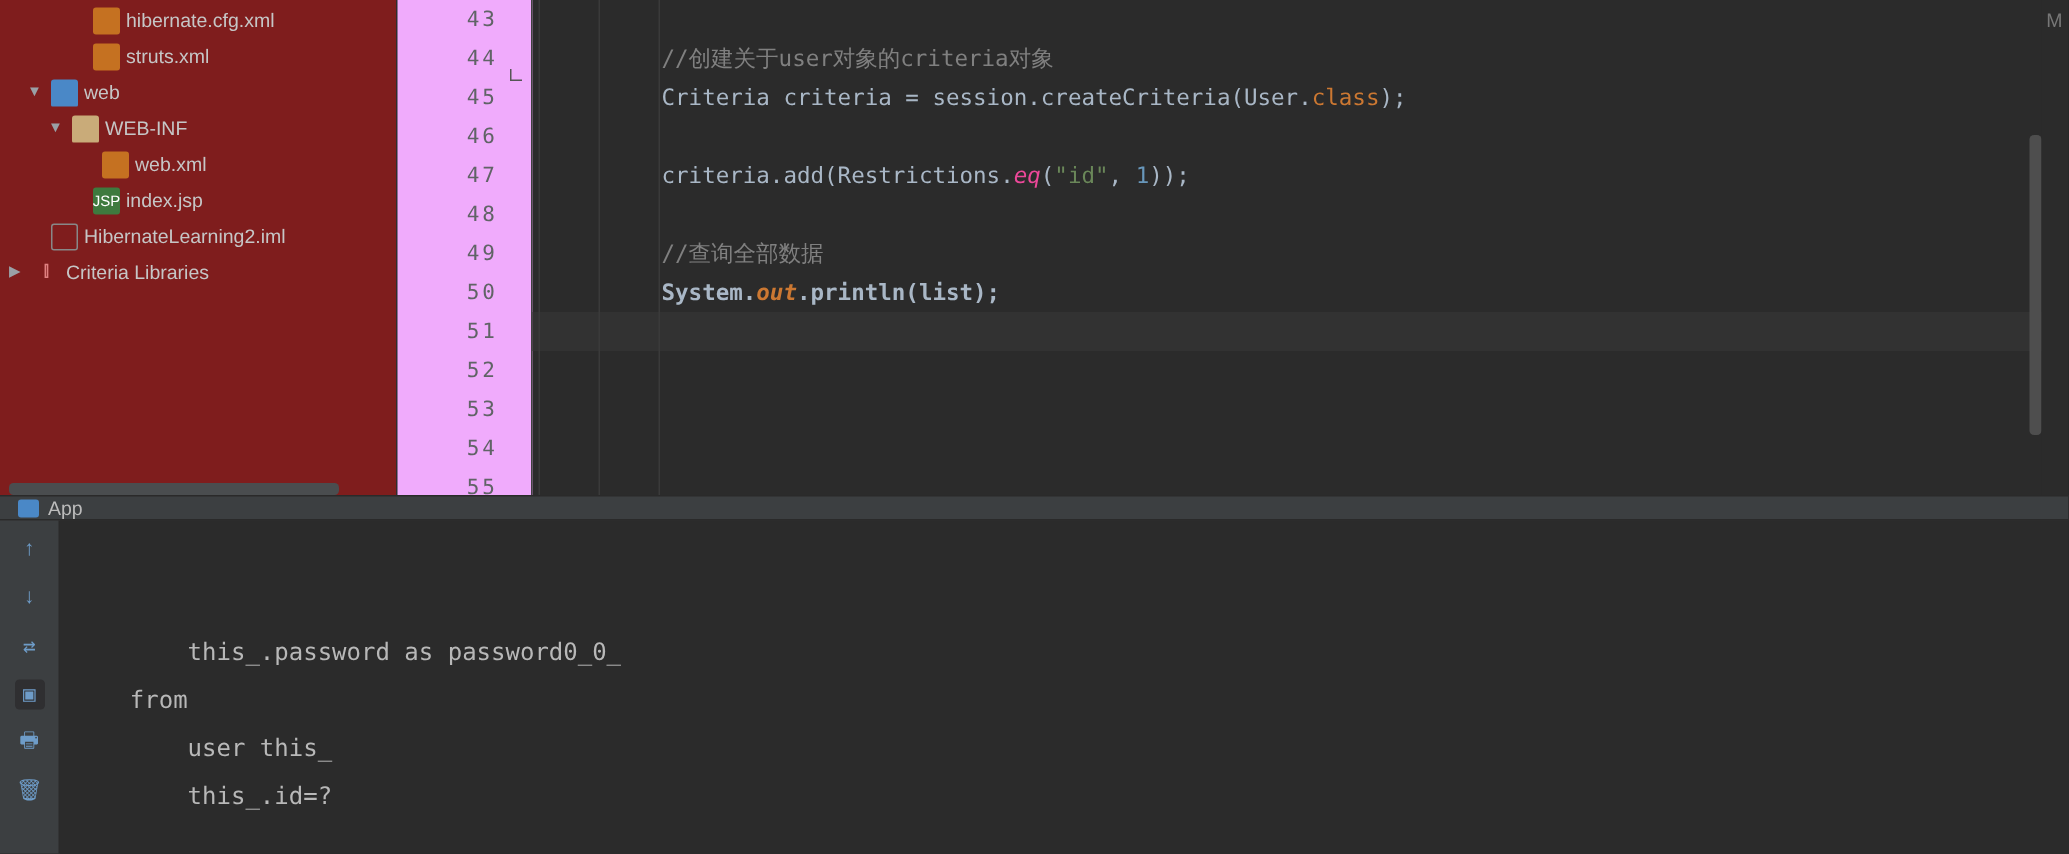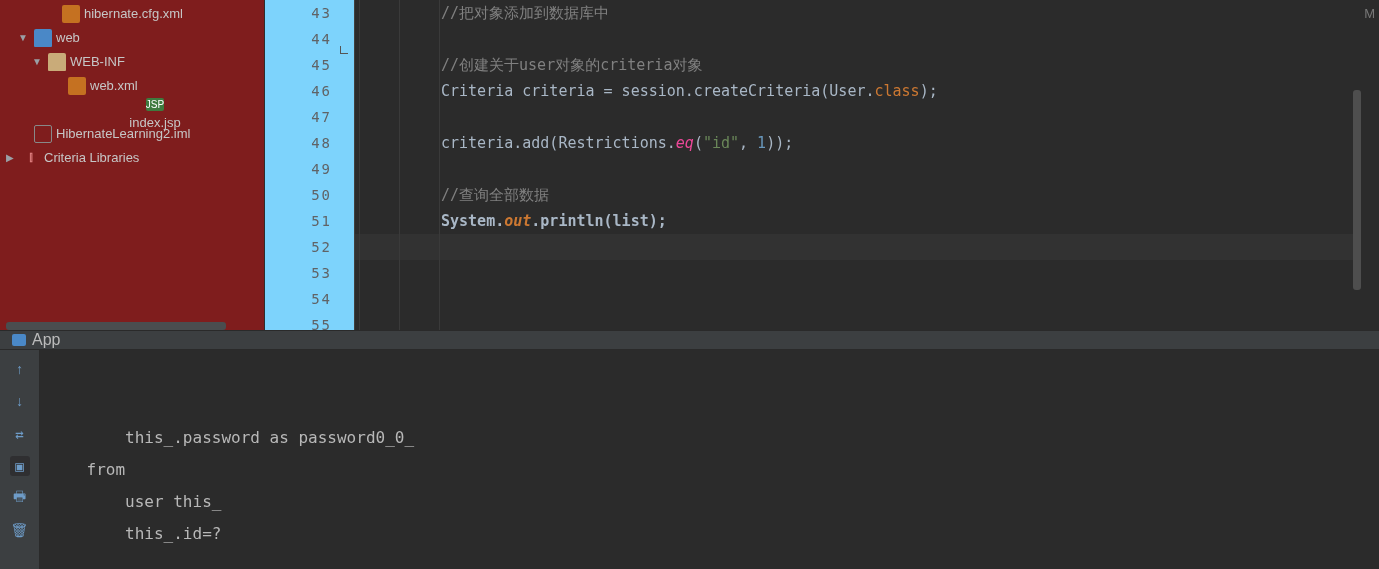--- a/index.html
+++ b/index.html
@@ -42,21 +42,21 @@
   .i-lib { color:#e08080; font-weight:bold; font-size:12px;}
   
   .editor {
     flex:1;
     display:flex;
     background:#2b2b2b;
     position:relative;
   }
   .gutter {
     width:90px;
-    background:#7dd3fc;
+    background:#f0abfc;
     color:#606366;
     text-align:right;
     font-size:14px;
     font-family:"Consolas",monospace;
     padding-right:22px;
     border-right:1px solid #404040;
     position:relative;
   }
   .gutter .ln { height:26px; line-height:26px; letter-spacing:2px;}
   .fold-col { position:absolute; top:0; right:0; width:20px; height:100%; }
@@ -82,21 +82,21 @@
   
   .runbar {
     height:22px;
     background:#3c3f41;
     border-top:1px solid #2a2a2a;
     border-bottom:1px solid #2a2a2a;
     display:flex;
     align-items:center;
     padding-left:6px;
     font-family:"Segoe UI",Arial,sans-serif;
-    font-size:16px;
+    font-size:13px;
     color:#bbbbbb;
   }
   .runbar .ric { width:14px;height:12px;background:#4a88c7;border-radius:2px;margin-right:6px;}
   .console-wrap { flex:1; display:flex; background:#2b2b2b; }
   .console-tools {
     width:40px;
     background:#3c3f41;
     border-right:1px solid #2a2a2a;
     display:flex;
     flex-direction:column;
@@ -126,36 +126,41 @@
 
 <div class="top-split">
 
   <div class="sidebar">
     <ul class="tree" id="tree">
         <li style="padding-left: 46px;">
           <span class="arrow"></span>
           <span class="ficon i-xml"></span>
           <span class="lbl">hibernate.cfg.xml</span>
         </li>
+        <li style="padding-left: 46px;">
+          <span class="arrow"></span>
+          <span class="ficon i-xml"></span>
+          <span class="lbl">struts.xml</span>
+        </li>
         <li style="padding-left: 18px;">
           <span class="arrow">▼</span>
           <span class="ficon i-web"></span>
           <span class="lbl">web</span>
         </li>
         <li style="padding-left: 32px;">
           <span class="arrow">▼</span>
           <span class="ficon i-folder"></span>
           <span class="lbl">WEB-INF</span>
         </li>
         <li style="padding-left: 52px;">
           <span class="arrow"></span>
           <span class="ficon i-xml"></span>
           <span class="lbl">web.xml</span>
         </li>
-        <li style="padding-left: 46px; flex-direction: column;">
+        <li style="padding-left: 46px;">
           <span class="arrow"></span>
           <span class="ficon i-jsp">JSP</span>
           <span class="lbl">index.jsp</span>
         </li>
         <li style="padding-left: 18px;">
           <span class="arrow"></span>
           <span class="ficon i-iml"></span>
           <span class="lbl">HibernateLearning2.iml</span>
         </li>
         <li style="padding-left: 6px;">
@@ -183,21 +188,20 @@
         <div class="ln">51</div>
         <div class="ln">52</div>
         <div class="ln">53</div>
         <div class="ln">54</div>
         <div class="ln">55</div>
       </div>
     <div class="codearea" id="codearea">
         <div class="vguide" style="left: 4px;"></div>
         <div class="vguide" style="left: 44px;"></div>
         <div class="vguide" style="left: 84px;"></div>
-        <pre style="padding-left: 86px;"><span class="c-comment">//把对象添加到数据库中</span></pre>
         <pre style="padding-left: 86px;">&nbsp;</pre>
         <pre style="padding-left: 86px;"><span class="c-comment">//创建关于user对象的criteria对象</span></pre>
         <pre style="padding-left: 86px;"><span class="c-plain">Criteria criteria = session.createCriteria(User.</span><span class="c-kw">class</span><span class="c-plain">);</span></pre>
         <pre style="padding-left: 86px;">&nbsp;</pre>
         <pre style="padding-left: 86px;"><span class="c-plain">criteria.add(Restrictions.</span><span class="c-staticf">eq</span><span class="c-plain">(</span><span class="c-str">"id"</span><span class="c-plain">, </span><span class="c-num">1</span><span class="c-plain">));</span></pre>
         <pre style="padding-left: 86px;">&nbsp;</pre>
         <pre style="padding-left: 86px;"><span class="c-comment">//查询全部数据</span></pre>
         <pre style="padding-left: 86px; font-weight: bold;"><span class="c-plain">System.</span><span class="c-static">out</span><span class="c-plain">.println(list);</span></pre>
         <pre class="current-line" style="padding-left: 86px;">&nbsp;</pre>
         <pre style="padding-left: 86px;">&nbsp;</pre>

